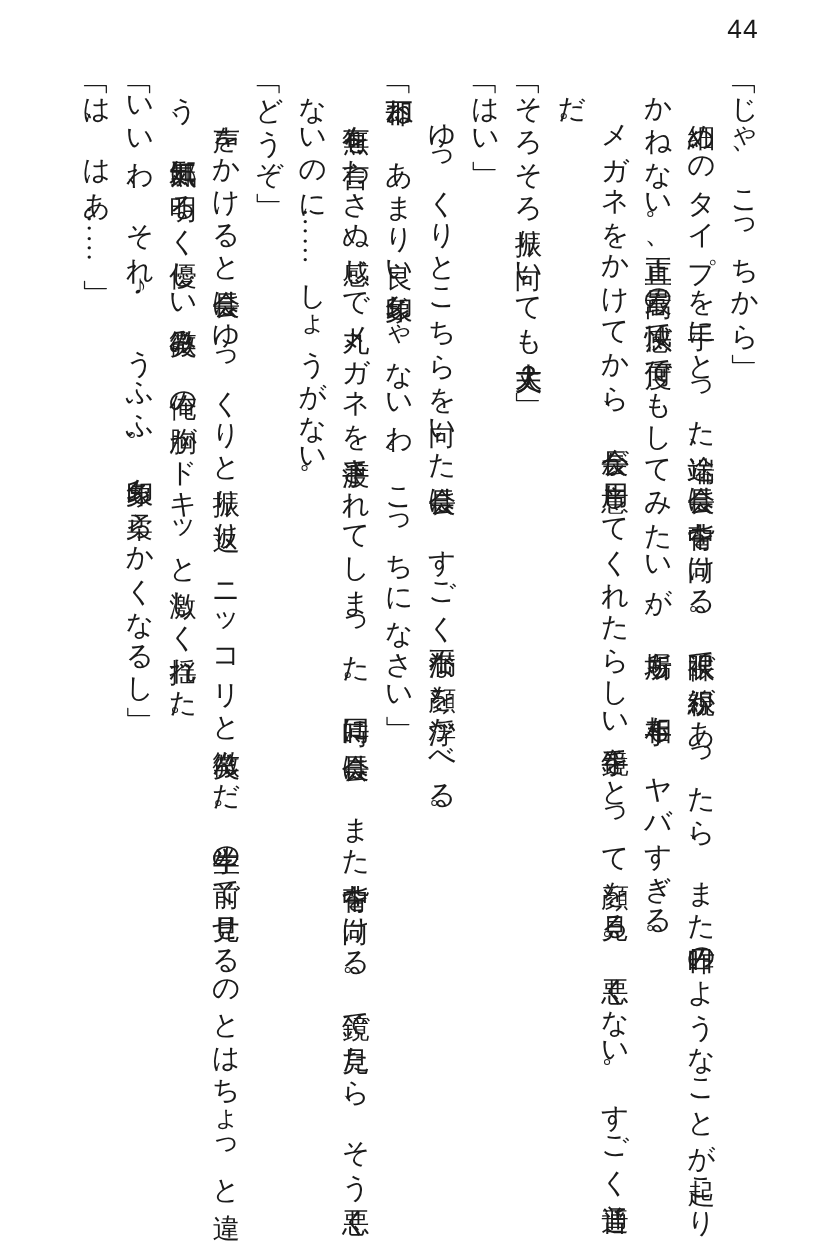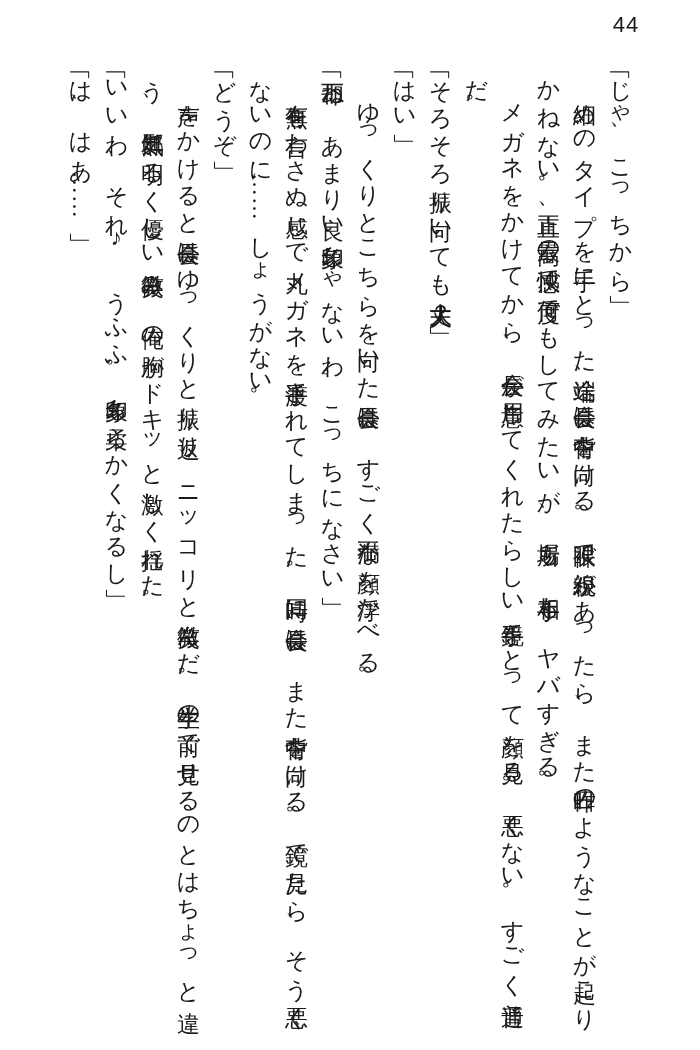--- a/index.html
+++ b/index.html
@@ -12,21 +12,21 @@
     width: 700px;
     height: 1050px;
     background: #ffffff;
     overflow: hidden;
   }
   .page-number {
     position: absolute;
     top: 12px;
     left: 606px;
     width: 40px;
-    text-align: center;
+    text-align: left;
     font-family: "Liberation Sans", "DejaVu Sans", sans-serif;
     font-size: 22px;
     font-weight: 500;
     color: #1a1a1a;
     letter-spacing: 1px;
   }
   .text-area {
     position: absolute;
     top: 64px;
     right: 62px;

